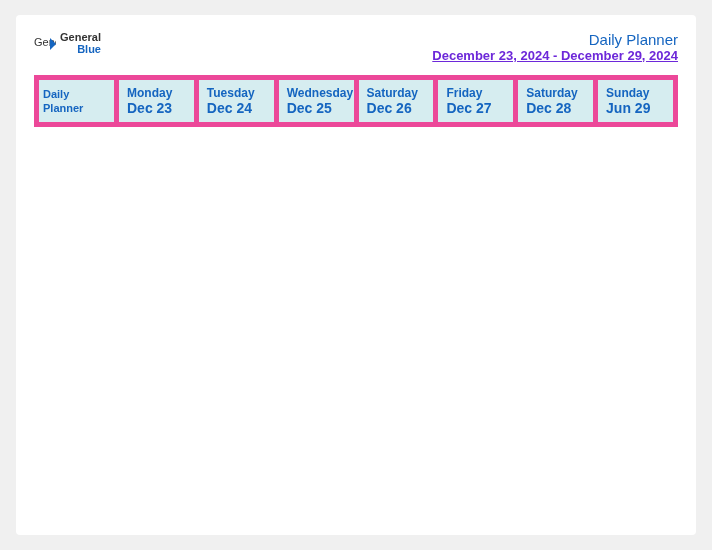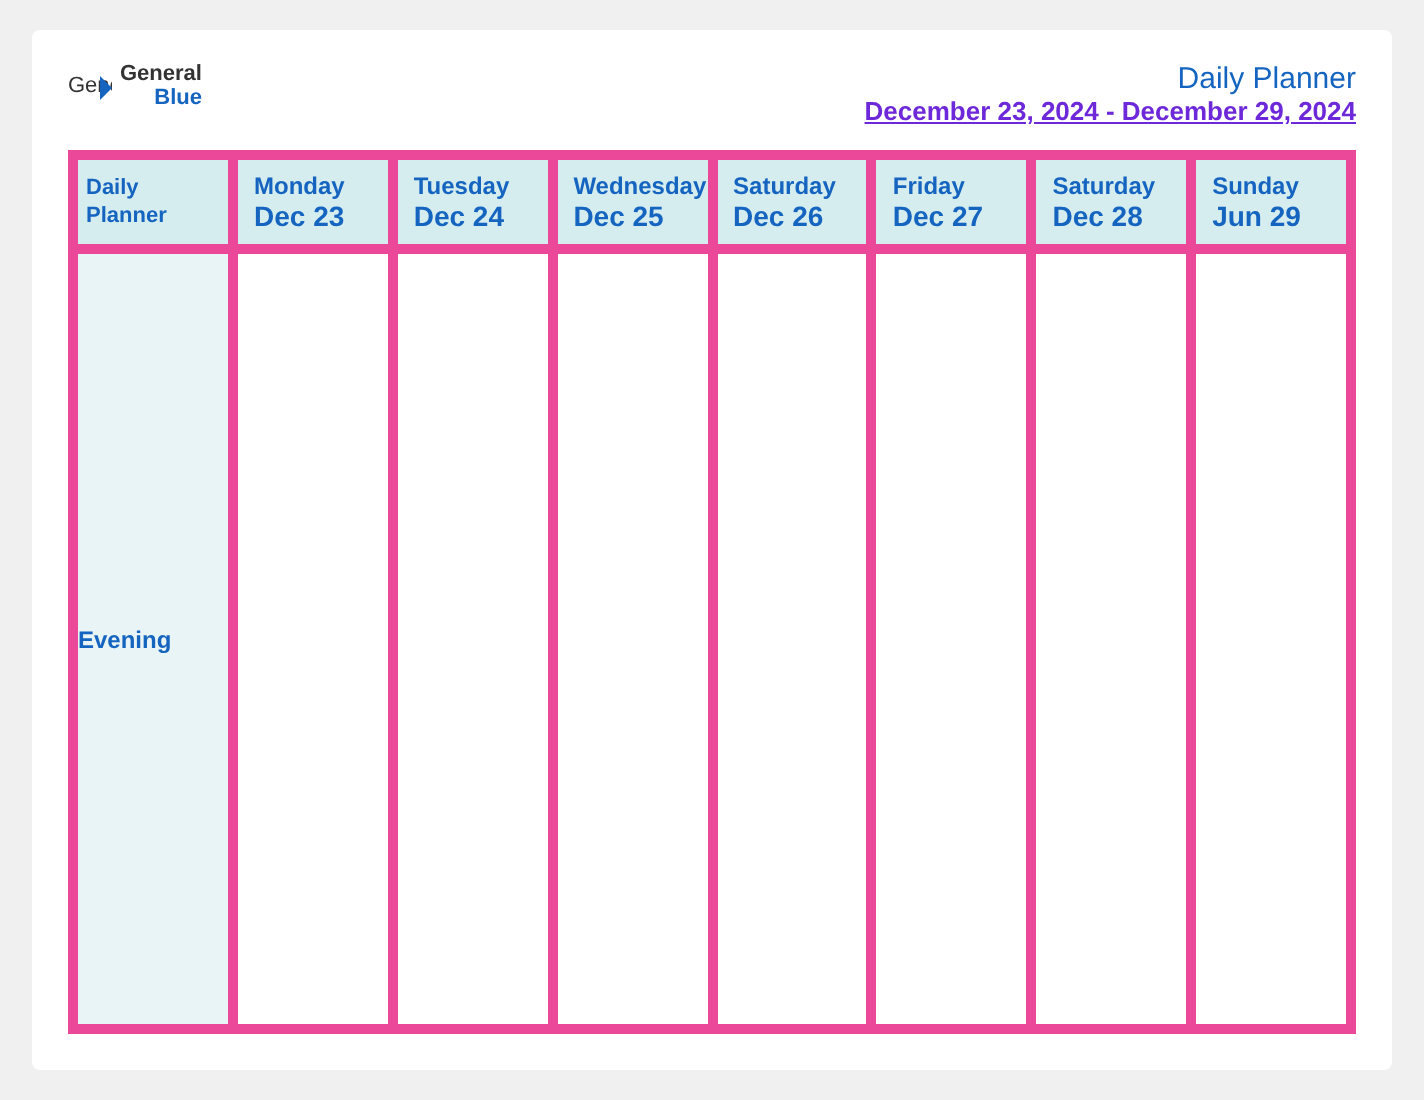--- a/index.html
+++ b/index.html
@@ -155,25 +155,15 @@
           <span class="day-name">Saturday</span>
           <span class="day-date">Dec 28</span>
         </th>
         <th class="header-cell">
           <span class="day-name">Sunday</span>
           <span class="day-date">Jun 29</span>
         </th>
       </tr>
     </thead>
     <tbody>
-      <tr>
-        <td class="row-label">Evening</td>
-        <td class="data-cell"></td>
-        <td class="data-cell"></td>
-        <td class="data-cell"></td>
-        <td class="data-cell"></td>
-        <td class="data-cell"></td>
-        <td class="data-cell"></td>
-        <td class="data-cell"></td>
-      </tr>
     </tbody>
   </table>
 </div>
 
 </body></html>

